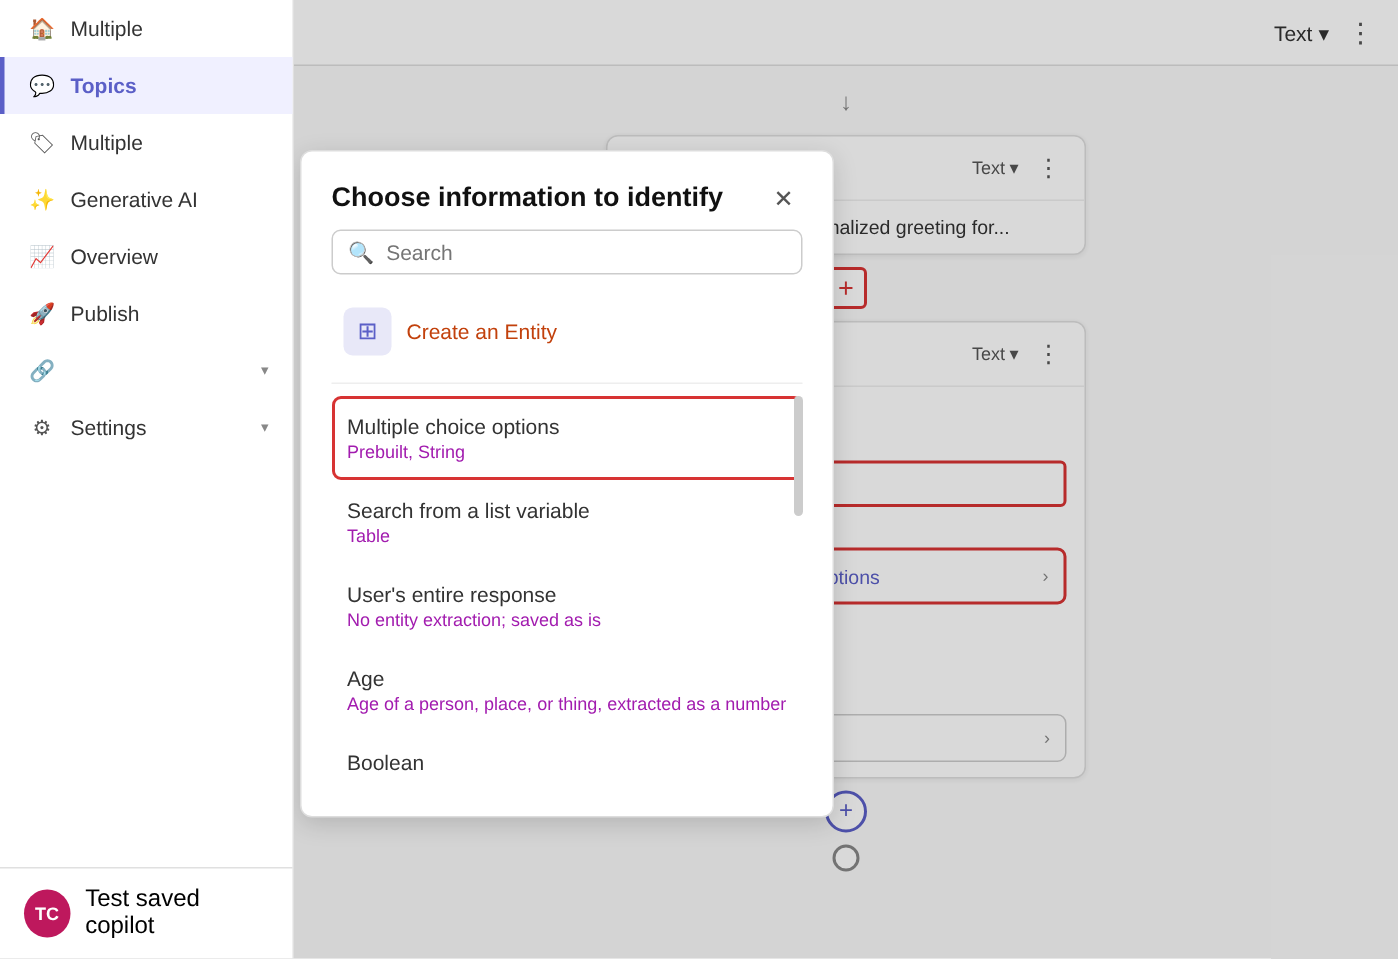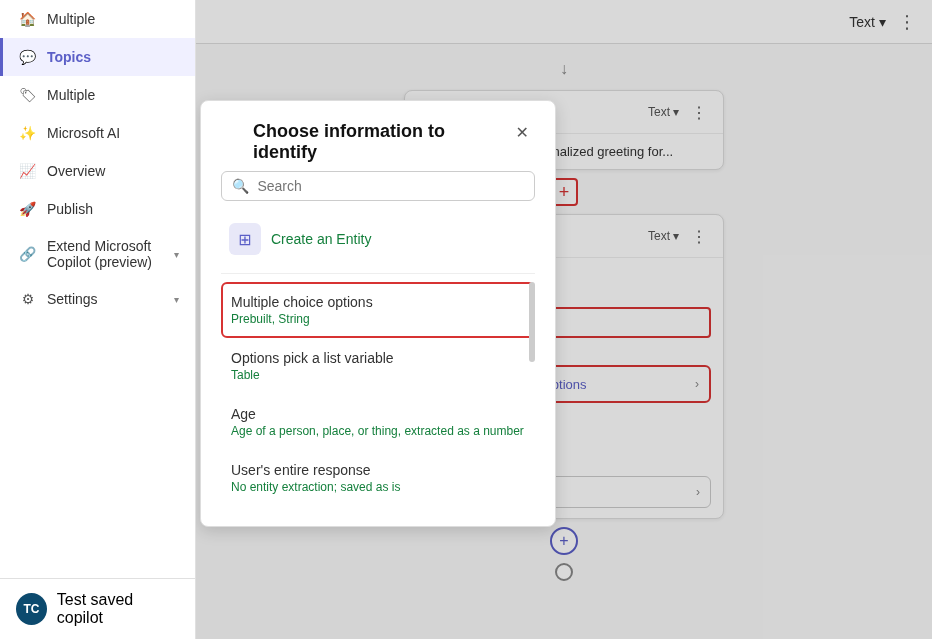--- a/index.html
+++ b/index.html
@@ -46,21 +46,21 @@
       border-top: 1px solid #e0e0e0;
       padding: 12px 16px;
       display: flex;
       align-items: center;
       gap: 10px;
       cursor: pointer;
     }
     .avatar {
       width: 32px; height: 32px;
       border-radius: 50%;
-      background: #0c4a6e;
+      background: #be185d;
       display: flex; align-items: center; justify-content: center;
       color: #fff; font-size: 12px; font-weight: 600;
     }
     .sidebar-item .chevron {
       margin-left: auto;
       font-size: 10px;
       color: #888;
     }
 
     
@@ -332,21 +332,20 @@
     .modal-header {
       display: flex;
       align-items: flex-start;
       margin-bottom: 8px;
     }
     .modal-title {
       font-size: 18px;
       font-weight: 700;
       color: #111;
       flex: 1;
-      margin-left: 32px;
     }
     .modal-close {
       font-size: 16px;
       color: #555;
       cursor: pointer;
       padding: 2px 6px;
     }
     .modal-subtitle {
       font-size: 13px;
       color: #5b5fc7;
@@ -385,21 +384,21 @@
     }
     .entity-icon {
       width: 32px; height: 32px;
       background: #e8e8f8;
       border-radius: 6px;
       display: flex; align-items: center; justify-content: center;
       font-size: 16px; color: #5b5fc7;
     }
     .entity-label {
       font-size: 14px;
-      color: #15803d;
+      color: #c2410c;
       font-weight: 500;
     }
 
     .modal-divider {
       border: none;
       border-top: 1px solid #eee;
       margin: 8px 0;
     }
 
     .modal-list {
@@ -420,21 +419,21 @@
       border: 2px solid #d73333;
       border-radius: 6px;
     }
     .modal-list-item-title {
       font-size: 14px;
       color: #333;
       font-weight: 500;
     }
     .modal-list-item-sub {
       font-size: 12px;
-      color: #15803d;
+      color: #a21caf;
       margin-top: 2px;
     }
 
     .modal-scrollbar {
       position: absolute;
       right: 0; top: 0;
       width: 6px;
       height: 80px;
       background: #ccc;
       border-radius: 3px;
@@ -456,36 +455,35 @@
     <span>Topics</span>
 
   </div>
       <div class="sidebar-item">
     <span class="icon">🏷</span>
     <span>Multiple</span>
 
   </div>
       <div class="sidebar-item">
     <span class="icon">✨</span>
-    <span>Microsoft AI</span>
+    <span>Generative AI</span>
 
   </div>
       <div class="sidebar-item">
     <span class="icon">📈</span>
     <span>Overview</span>
 
   </div>
       <div class="sidebar-item">
     <span class="icon">🚀</span>
     <span>Publish</span>
 
   </div>
       <div class="sidebar-item">
     <span class="icon">🔗</span>
-    <span>Extend Microsoft Copilot (preview)</span>
     <span class="chevron">▾</span>
   </div>
       <div class="sidebar-item">
     <span class="icon">⚙</span>
     <span>Settings</span>
     <span class="chevron">▾</span>
   </div>
     </div>
   <div class="sidebar-bottom">
     <div class="avatar">TC</div>
@@ -589,28 +587,32 @@
         <div class="entity-label">Create an Entity</div>
       </div>
       <hr class="modal-divider">
       <div class="modal-list">
 
         <div class="modal-list-item selected">
     <div class="modal-list-item-title">Multiple choice options</div>
     <div class="modal-list-item-sub">Prebuilt, String</div>
   </div>
           <div class="modal-list-item">
-    <div class="modal-list-item-title">Options pick a list variable</div>
+    <div class="modal-list-item-title">Search from a list variable</div>
     <div class="modal-list-item-sub">Table</div>
+  </div>
+          <div class="modal-list-item">
+    <div class="modal-list-item-title">User's entire response</div>
+    <div class="modal-list-item-sub">No entity extraction; saved as is</div>
   </div>
           <div class="modal-list-item">
     <div class="modal-list-item-title">Age</div>
     <div class="modal-list-item-sub">Age of a person, place, or thing, extracted as a number</div>
   </div>
           <div class="modal-list-item">
-    <div class="modal-list-item-title">User's entire response</div>
-    <div class="modal-list-item-sub">No entity extraction; saved as is</div>
+    <div class="modal-list-item-title">Boolean</div>
+
   </div>
           <div class="modal-scrollbar"></div>
       </div>
     </div>
   </div>
 </div>
 
 </body></html>

